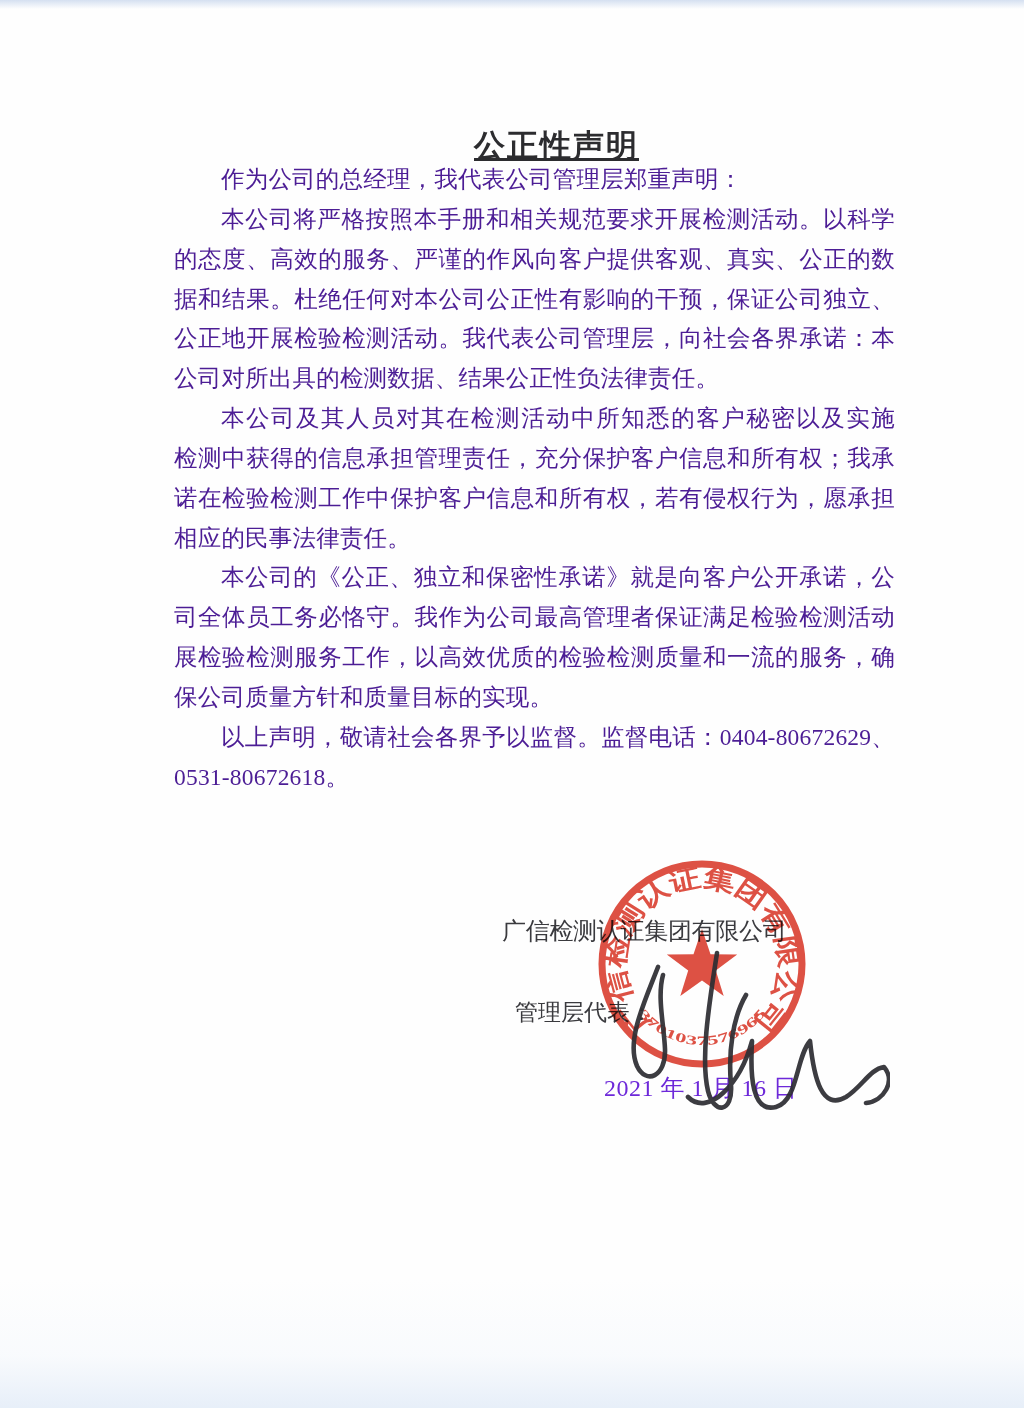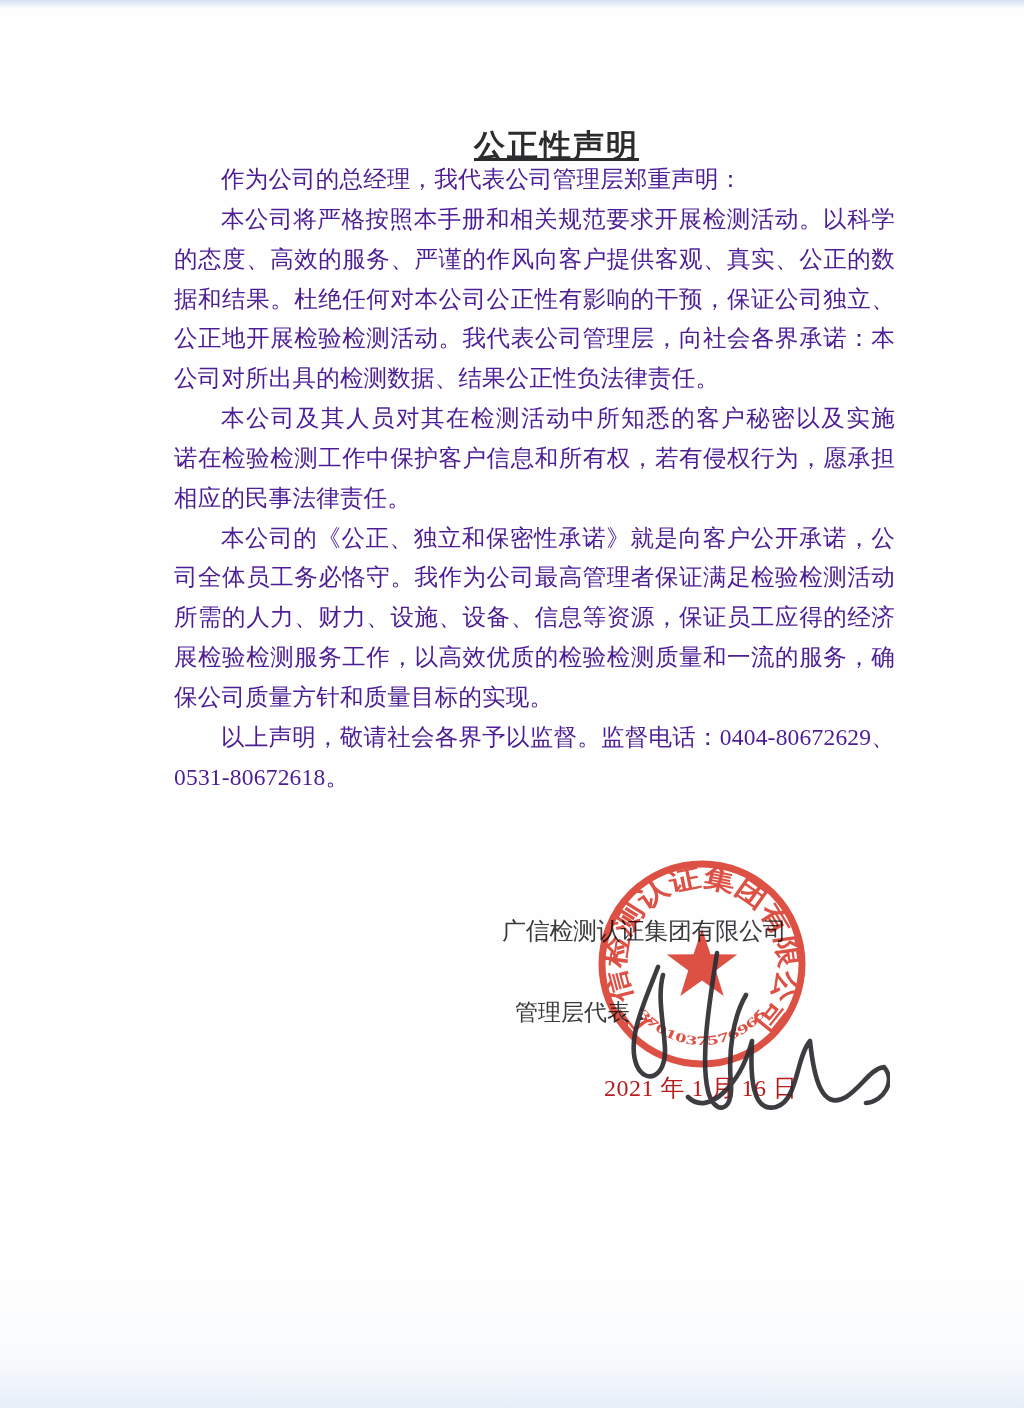--- a/index.html
+++ b/index.html
@@ -19,21 +19,21 @@
   }
   .body-text{position:absolute;left:174px;top:160px;width:721px;color:#4c1d95;z-index:1}
   .ln{
     font-size:23.5px;line-height:39.85px;height:39.85px;
     text-align:justify;text-align-last:justify;letter-spacing:.2px;
   }
   .ln.ind{text-indent:47px}
   .ln.end{text-align-last:left}
   .company{position:absolute;left:502px;top:915px;font-size:24px;color:#3a3a3e;letter-spacing:-.3px;z-index:1}
   .rep{position:absolute;left:515px;top:997px;font-size:23px;color:#3a3a3e;z-index:1}
-  .sign-date{position:absolute;left:604px;top:1072px;font-size:24px;color:#b91c1c;letter-spacing:.5px;z-index:1}
+  .sign-date{position:absolute;left:604px;top:1072px;font-size:24px;color:#6d28d9;letter-spacing:.5px;z-index:1}
   .seal{position:absolute;left:593px;top:855px;width:218px;height:218px;
     mix-blend-mode:multiply;opacity:.92;z-index:2}
   .seal text{font-family:"Liberation Serif","DejaVu Serif",serif;font-weight:bold}
   .seal .ring-text{font-size:25.5px}
   .seal .serial-text{font-size:13px}
   .signature{position:absolute;left:600px;top:945px;width:290px;height:170px;z-index:3;opacity:.93}
 </style>
 </head>
 <body>
 
@@ -43,25 +43,25 @@
 <h1 class="doc-title">公正性声明</h1>
 
 <div class="body-text">
   <div class="ln ind end">作为公司的总经理，我代表公司管理层郑重声明：</div>
   <div class="ln ind">本公司将严格按照本手册和相关规范要求开展检测活动。以科学</div>
   <div class="ln">的态度、高效的服务、严谨的作风向客户提供客观、真实、公正的数</div>
   <div class="ln">据和结果。杜绝任何对本公司公正性有影响的干预，保证公司独立、</div>
   <div class="ln">公正地开展检验检测活动。我代表公司管理层，向社会各界承诺：本</div>
   <div class="ln end">公司对所出具的检测数据、结果公正性负法律责任。</div>
   <div class="ln ind">本公司及其人员对其在检测活动中所知悉的客户秘密以及实施</div>
+  <div class="ln">检测中获得的信息承担管理责任，充分保护客户信息和所有权；我承</div>
   <div class="ln">诺在检验检测工作中保护客户信息和所有权，若有侵权行为，愿承担</div>
   <div class="ln end">相应的民事法律责任。</div>
   <div class="ln ind">本公司的《公正、独立和保密性承诺》就是向客户公开承诺，公</div>
   <div class="ln">司全体员工务必恪守。我作为公司最高管理者保证满足检验检测活动</div>
-  <div class="ln">所需的人力、财力、设施、设备、信息等资源，保证员工应得的经济</div>
   <div class="ln">展检验检测服务工作，以高效优质的检验检测质量和一流的服务，确</div>
   <div class="ln end">保公司质量方针和质量目标的实现。</div>
   <div class="ln ind">以上声明，敬请社会各界予以监督。监督电话：0404-80672629、</div>
   <div class="ln end">0531-80672618。</div>
 </div>
 
 <div class="company">广信检测认证集团有限公司</div>
 <div class="rep">管理层代表：</div>
 <div class="sign-date">2021 年 1 月 16 日</div>
 

